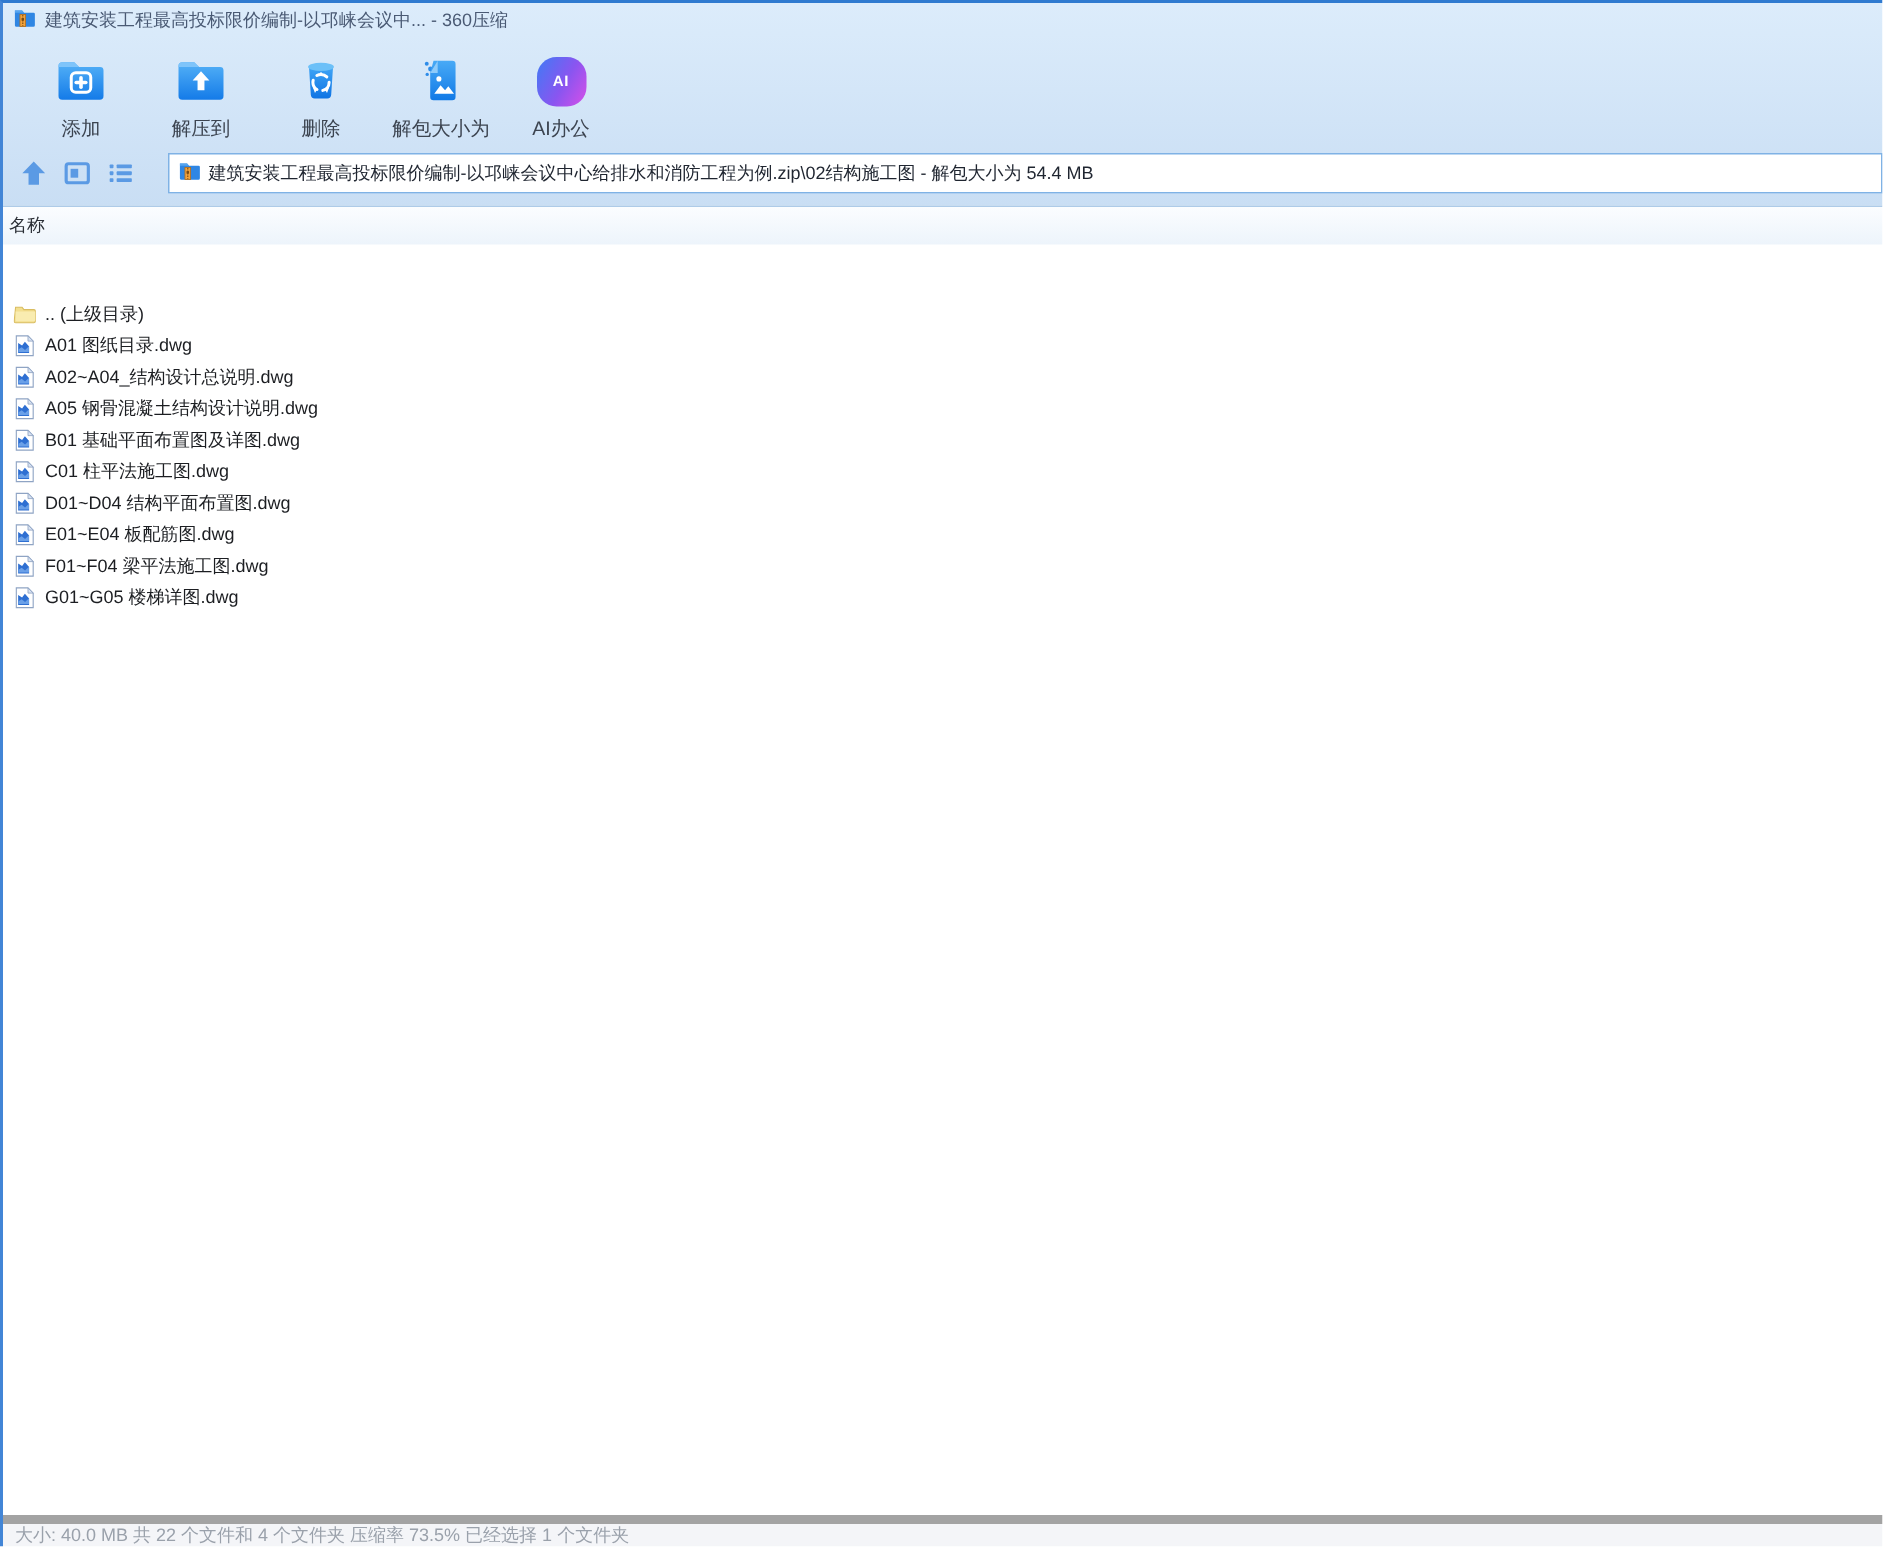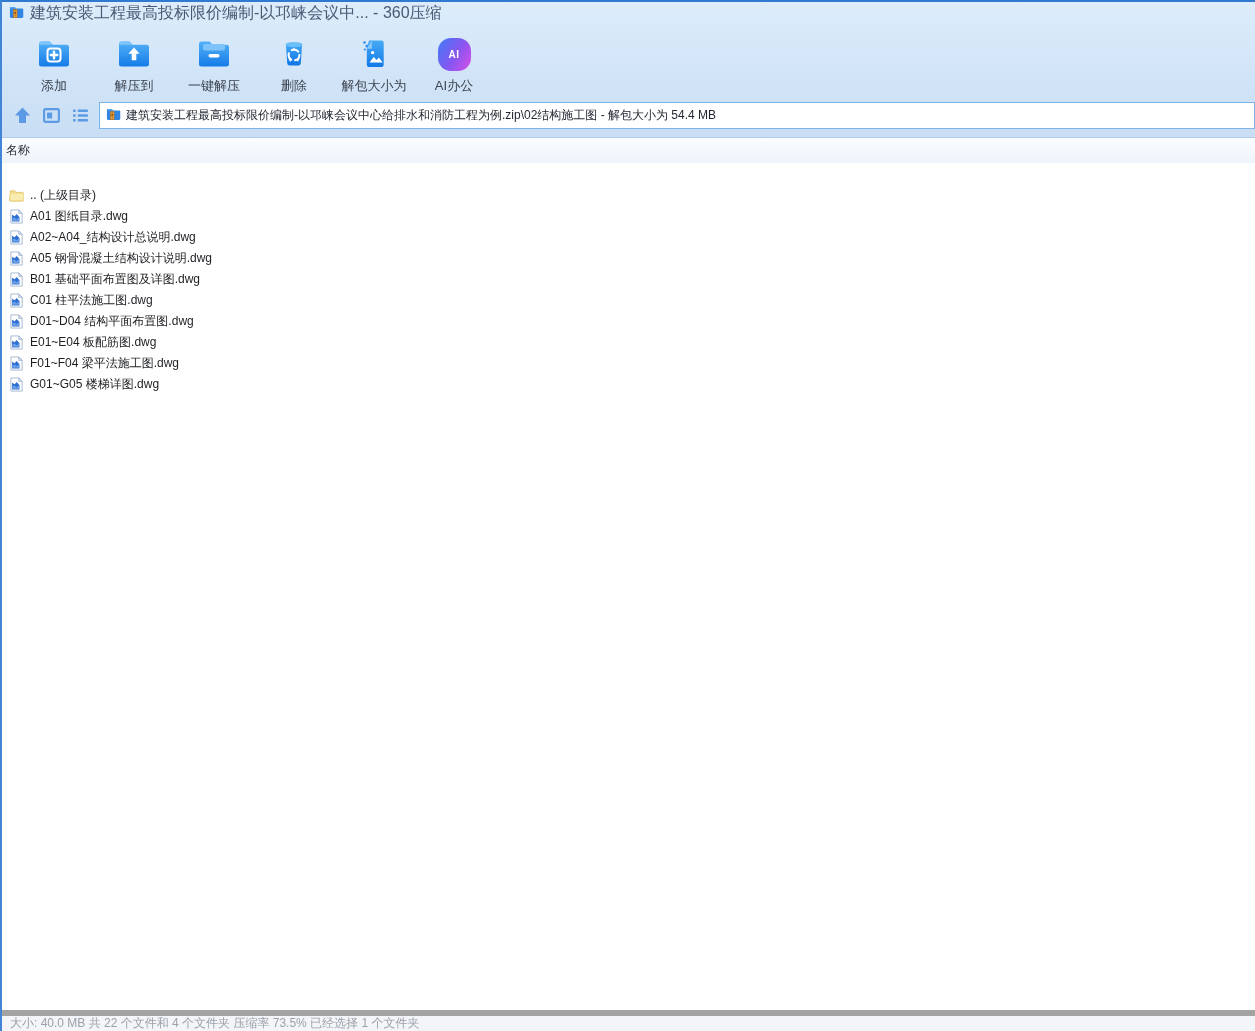--- a/index.html
+++ b/index.html
@@ -20,21 +20,21 @@
     background: linear-gradient(#dcecfb, #c9def4);
     border-bottom: 1px solid #aecbe8;
     flex: 0 0 auto;
   }
   .titlebar {
     height: 23px;
     display: flex; align-items: center;
     padding-left: 7px; gap: 6px;
   }
   .titlebar .title-text {
-    font-size: 16px; color: #4a5a74;
+    font-size: 12px; color: #4a5a74;
     white-space: nowrap;
   }
   
   .toolbar {
     height: 75px;
     display: flex; align-items: flex-start;
     padding-left: 12px;
   }
   .tool-btn {
     width: 80px; height: 72px; margin-top: 2px;
@@ -76,34 +76,35 @@
     width: 20px; height: 20px; display: flex; align-items: center; justify-content: center;
     cursor: pointer;
   }
   .address-input {
     flex: 1; height: 27px;
     background: #ffffff;
     border: 1px solid #7fb2e5;
     display: flex; align-items: center;
     padding-left: 6px; gap: 5px;
     overflow: hidden;
+    margin-left: 13px;
   }
   .address-text {
     font-size: 12px; color: #1f2530; white-space: nowrap;
   }
   
-  .list-panel { flex: 1; display: flex; flex-direction: column; background: #ffffff; min-height: 0; }
+  .list-panel { flex: 1; display: flex; flex-direction: column; background: #ffffff; min-height: 0; gap: 36px; }
   .list-header {
     height: 25px; flex: 0 0 auto;
     background: linear-gradient(#fbfdff, #edf4fb);
     display: flex; align-items: center;
     padding-left: 4px;
     font-size: 12px; color: #2a2e35;
   }
-  .file-list { flex: 1; overflow: hidden; margin-top: 22px; }
+  .file-list { flex: 1; overflow: hidden; }
   .file-row {
     height: 21px; display: flex; align-items: center;
     padding-left: 6px; gap: 6px; cursor: default;
   }
   .file-icon { width: 16px; height: 16px; display: flex; align-items: center; justify-content: center; flex: 0 0 auto; }
   .file-name { font-size: 12px; color: #1c1e22; white-space: nowrap; }
   
   .statusbar {
     flex: 0 0 auto; height: 21px;
     background: #f4f5f8;
@@ -165,36 +166,20 @@
                 </linearGradient>
               </defs>
             <path d="M4 9 a2.5 2.5 0 0 1 2.5 -2.5 h8 l3.2 3.2 h14 a2.3 2.3 0 0 1 2.3 2.3 v17 a2.5 2.5 0 0 1 -2.5 2.5 h-25 a2.5 2.5 0 0 1 -2.5 -2.5 z" fill="url(#gf2)"></path>
             <path d="M4 9 a2.5 2.5 0 0 1 2.5 -2.5 h8 l3.2 3.2 h-13.7 z" fill="#7ec4fa"></path>
             <path d="M19 12.5 l5.6 6.2 h-3.3 v6.5 h-4.6 v-6.5 h-3.3 z" fill="#ffffff"></path>
           </svg>
         </span>
         <span class="tool-label">解压到</span>
       </div>
 
-      <div class="tool-btn">
-        <span class="tool-icon-wrap">
-          <svg width="38" height="38" viewBox="0 0 38 38">
-            <defs>
-                <linearGradient id="gf3" x1="0" y1="0" x2="0" y2="1">
-              <stop offset="0" stop-color="#54b1f7"></stop>
-                  <stop offset="1" stop-color="#147be8"></stop>
-                </linearGradient>
-              </defs>
-            <path d="M4 9 a2.5 2.5 0 0 1 2.5 -2.5 h8 l3.2 3.2 h14 a2.3 2.3 0 0 1 2.3 2.3 v17 a2.5 2.5 0 0 1 -2.5 2.5 h-25 a2.5 2.5 0 0 1 -2.5 -2.5 z" fill="url(#gf3)"></path>
-            <rect x="8" y="9" width="22" height="6.5" rx="2.2" fill="#7ec4fa"></rect>
-            <rect x="13.5" y="19" width="11" height="3.4" rx="1.7" fill="#ffffff"></rect>
-          </svg>
-        </span>
-        <span class="tool-label">一键解压</span>
-      </div>
 
       <div class="tool-btn">
         <span class="tool-icon-wrap">
           <svg width="38" height="38" viewBox="0 0 38 38">
             <defs>
                 <linearGradient id="gf4" x1="0" y1="0" x2="0" y2="1">
               <stop offset="0" stop-color="#3fa4f5"></stop>
                   <stop offset="1" stop-color="#0f74e4"></stop>
                 </linearGradient>
               </defs>

